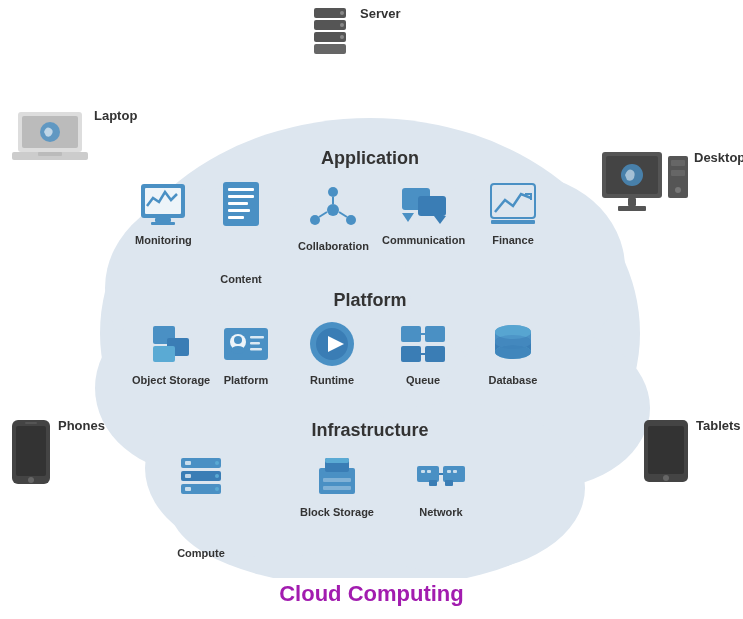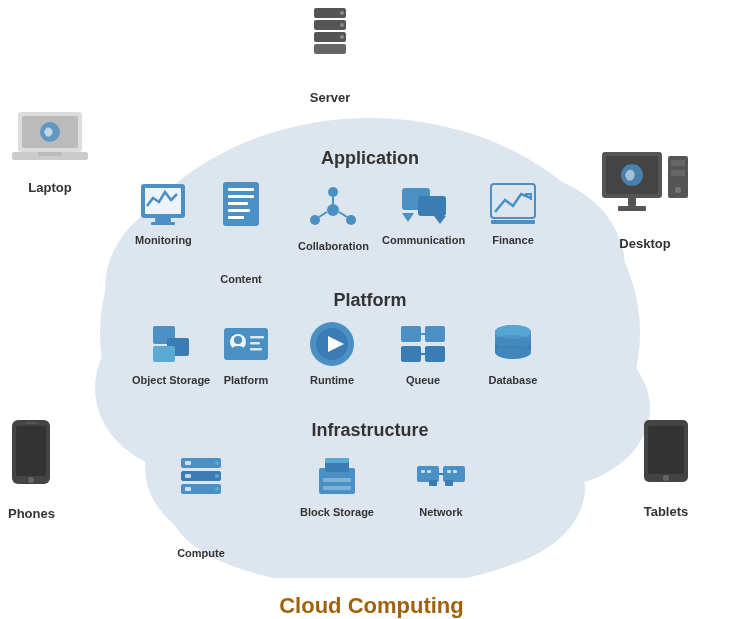--- a/index.html
+++ b/index.html
@@ -38,35 +38,34 @@
     }
 
     
     svg.icon {
       width: 52px;
       height: 52px;
     }
 
     .main-title {
       position: absolute;
-      bottom: 0;
+      bottom: 12px;
       width: 100%;
       text-align: center;
       font-size: 22px;
       font-weight: bold;
-      color: #a16207;
+      color: #a21caf;
     }
 
     
     .device-item {
       position: absolute;
       display: flex;
-      flex-direction: column;
-      align-items: center;
-      gap: 16px;
+      flex-direction: row;
+      gap: 4px;
     }
     .device-item .label {
       font-size: 13px;
       font-weight: bold;
       color: #333;
       text-align: center;
     }
   </style>
 </head>
 <body>

